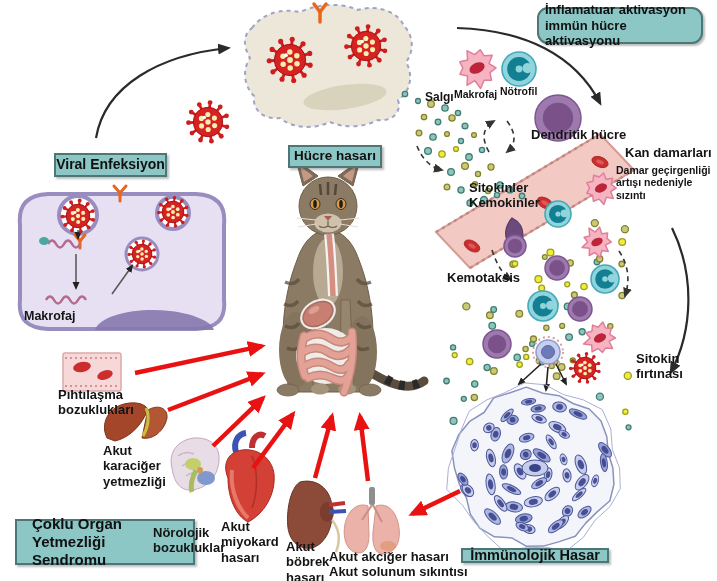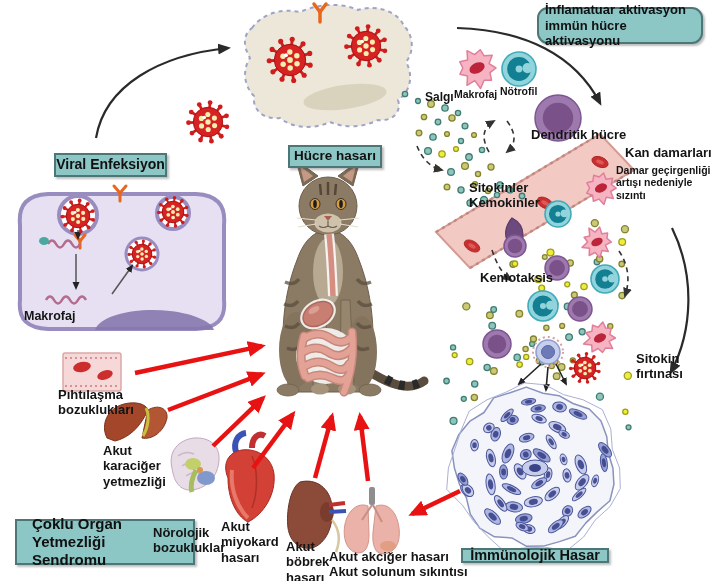--- a/index.html
+++ b/index.html
@@ -724,21 +724,21 @@
 <div class="lbl" style="left:24px;top:309px;font-size:12.5px;">Makrofaj</div>
 <div class="lbl" style="left:413px;top:90px;font-size:12px;margin-left:12px;">Salgı</div>
 <div class="lbl" style="left:454px;top:88px;font-size:10.5px;">Makrofaj</div>
 <div class="lbl" style="left:500px;top:85px;font-size:10.5px;">Nötrofil</div>
 <div class="lbl" style="left:531px;top:127px;">Dendritik hücre</div>
 <div class="lbl" style="left:625px;top:145px;">Kan damarları</div>
 <div class="lbl" style="left:616px;top:164px;font-size:10.5px;">Damar geçirgenliği
 artışı nedeniyle sızıntı</div>
 <div class="lbl" style="left:428px;top:180px;margin-left:41px;">Sitokinler
 Kemokinler</div>
-<div class="lbl" style="left:447px;top:270px;margin-left:33px;">Kemotaksis</div>
+<div class="lbl" style="left:447px;top:270px;">Kemotaksis</div>
 <div class="lbl" style="left:636px;top:310px;margin-top:41px;">Sitokin
 fırtınası</div>
 <div class="lbl" style="left:58px;top:387px;">Pıhtılaşma
 bozuklukları</div>
 <div class="lbl" style="left:103px;top:443px;">Akut
 karaciğer
 yetmezliği</div>
 <div class="lbl" style="left:153px;top:489px;margin-top:36px;">Nörolojik
 bozukluklar</div>
 <div class="lbl" style="left:221px;top:519px;">Akut

